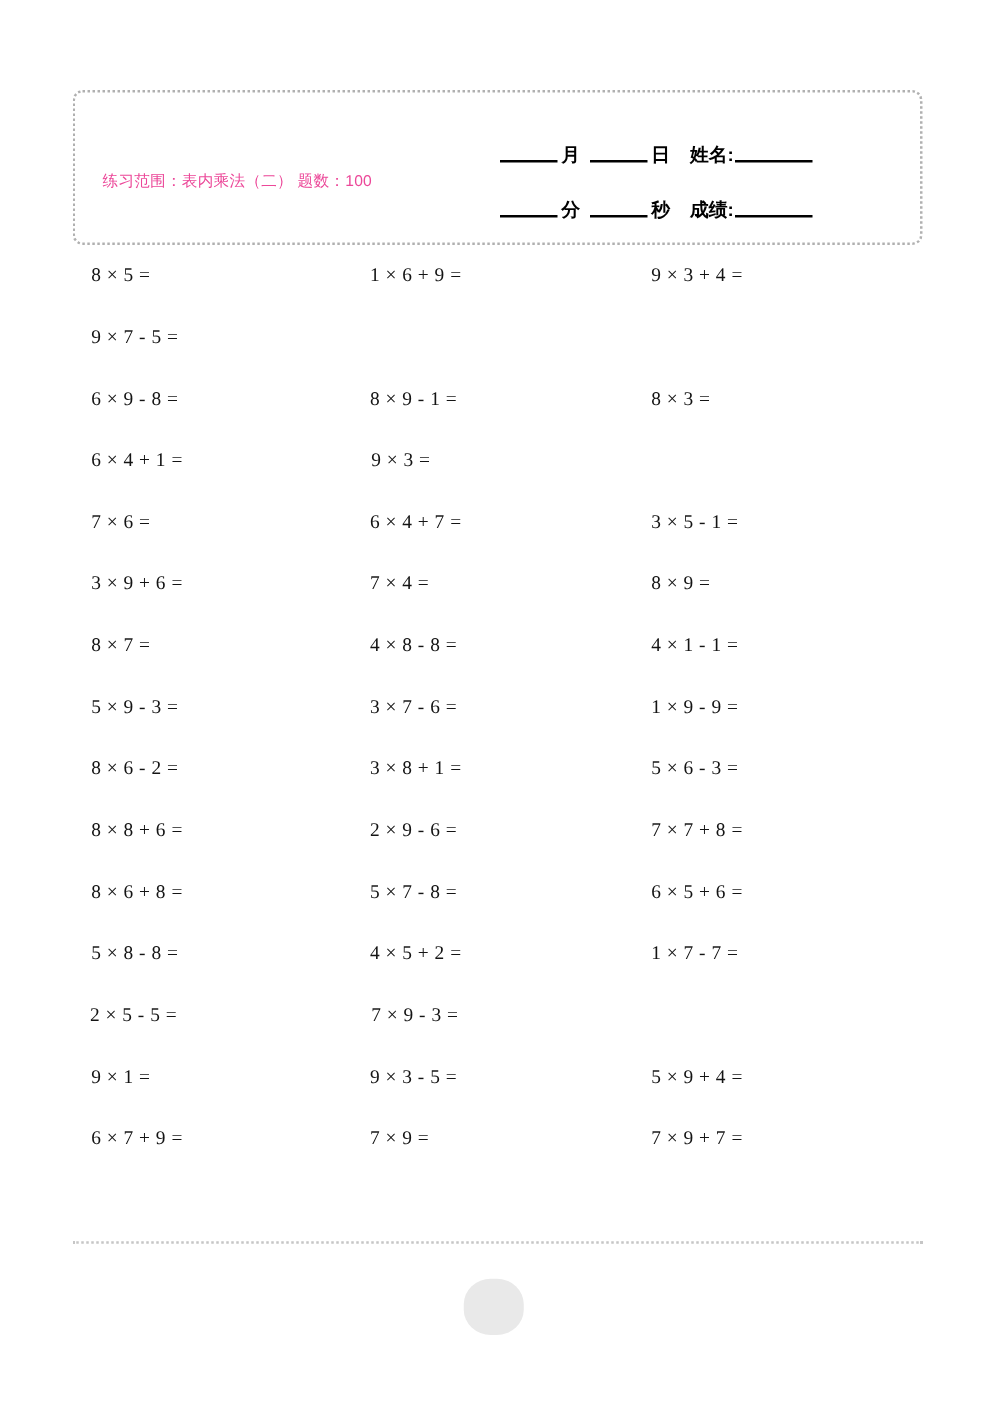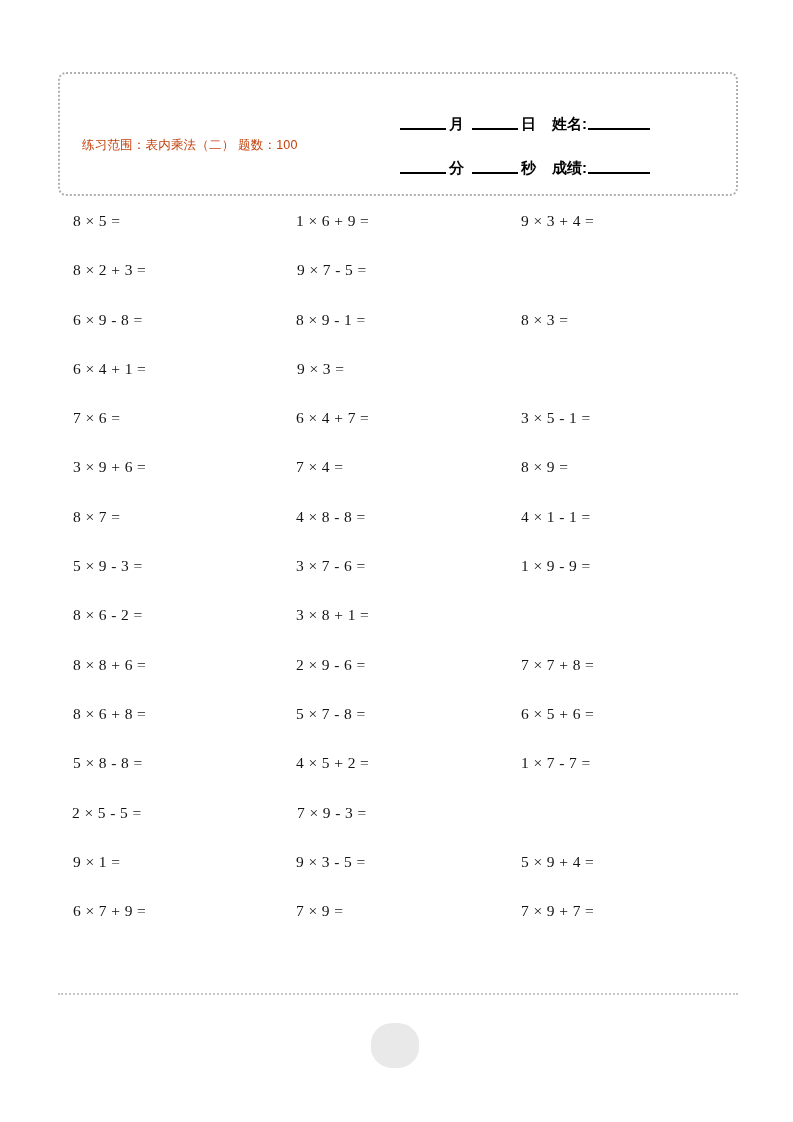--- a/index.html
+++ b/index.html
@@ -29,21 +29,21 @@
   }
 
   #range-line {
     position: absolute;
     left: 22px;
     top: 62px;
     width: 245px;
     font-family: "Liberation Sans", "DejaVu Sans", sans-serif;
     font-size: 12.5px;
     line-height: 19px;
-    color: #c2410c;
+    color: #ec4899;
     letter-spacing: 0.2px;
   }
 
   #meta-block {
     position: absolute;
     left: 340px;
     top: 16px;
     width: 320px;
     font-family: "Liberation Sans", "DejaVu Sans", sans-serif;
   }
@@ -150,21 +150,20 @@
   </div>
 </div>
 
 <div id="problems">
     <div class="prob-row">
       <div class="prob-cell c1"><span class="txt">8 × 5 =</span></div>
       <div class="prob-cell c2"><span class="txt">1 × 6 + 9 =</span></div>
       <div class="prob-cell c3"><span class="txt">9 × 3 + 4 =</span></div>
     </div>
     <div class="prob-row">
-      <div class="prob-cell c1"><span class="txt">8 × 2 + 3 =</span></div>
       <div class="prob-cell c3"><span class="txt">9 × 7 - 5 =</span></div>
     </div>
     <div class="prob-row">
       <div class="prob-cell c1"><span class="txt">6 × 9 - 8 =</span></div>
       <div class="prob-cell c2"><span class="txt">8 × 9 - 1 =</span></div>
       <div class="prob-cell c3"><span class="txt">8 × 3 =</span></div>
     </div>
     <div class="prob-row">
       <div class="prob-cell c1"><span class="txt">6 × 4 + 1 =</span></div>
       <div class="prob-cell c3"><span class="txt">9 × 3 =</span></div>
@@ -185,20 +184,21 @@
       <div class="prob-cell c3"><span class="txt">4 × 1 - 1 =</span></div>
     </div>
     <div class="prob-row">
       <div class="prob-cell c1"><span class="txt">5 × 9 - 3 =</span></div>
       <div class="prob-cell c2"><span class="txt">3 × 7 - 6 =</span></div>
       <div class="prob-cell c3"><span class="txt">1 × 9 - 9 =</span></div>
     </div>
     <div class="prob-row">
       <div class="prob-cell c1"><span class="txt">8 × 6 - 2 =</span></div>
       <div class="prob-cell c2"><span class="txt">3 × 8 + 1 =</span></div>
+      <div class="prob-cell c3"><span class="txt">5 × 6 - 3 =</span></div>
     </div>
     <div class="prob-row">
       <div class="prob-cell c1"><span class="txt">8 × 8 + 6 =</span></div>
       <div class="prob-cell c2"><span class="txt">2 × 9 - 6 =</span></div>
       <div class="prob-cell c3"><span class="txt">7 × 7 + 8 =</span></div>
     </div>
     <div class="prob-row">
       <div class="prob-cell c1"><span class="txt">8 × 6 + 8 =</span></div>
       <div class="prob-cell c2"><span class="txt">5 × 7 - 8 =</span></div>
       <div class="prob-cell c3"><span class="txt">6 × 5 + 6 =</span></div>

